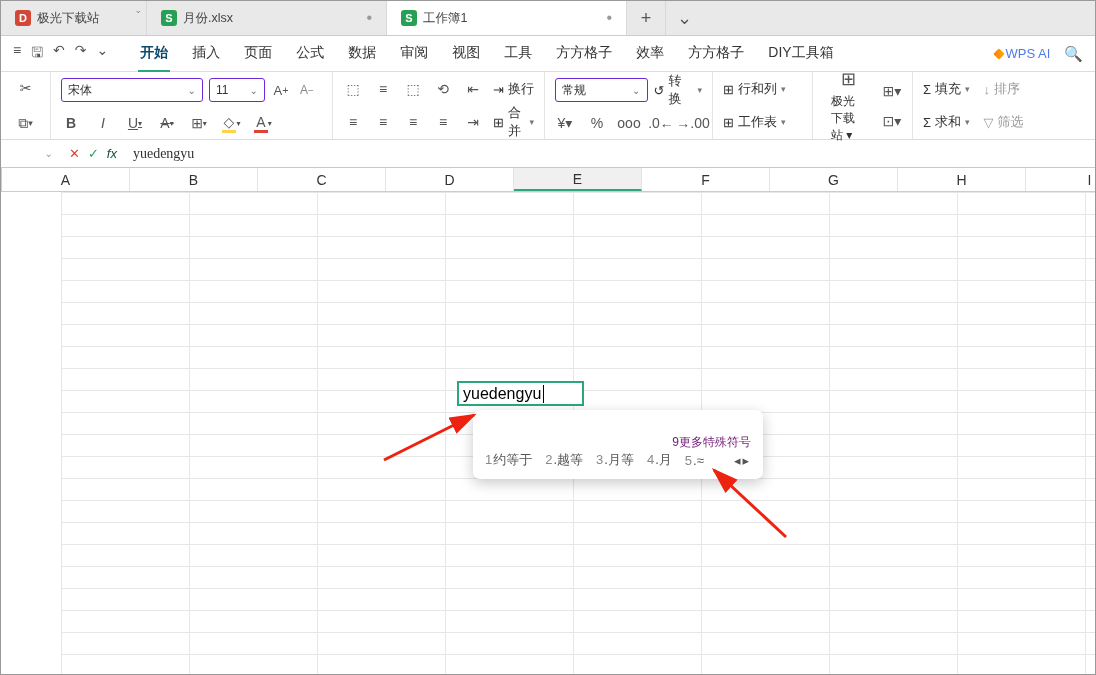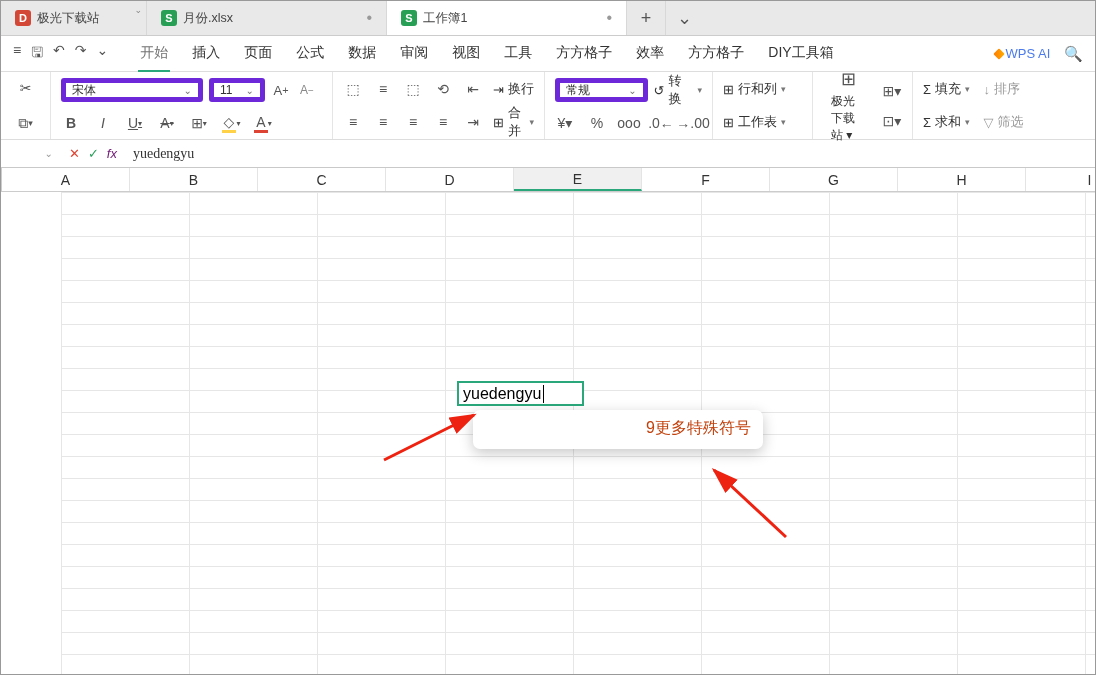--- a/index.html
+++ b/index.html
@@ -15,32 +15,32 @@
   .tab.sep{border-right:1px solid #d8d8d8;}
   .addtab{width:38px;display:flex;align-items:center;justify-content:center;color:#555;font-size:18px;}
   .tab .dropdown-arrow{position:absolute;right:4px;top:4px;font-size:9px;color:#888;}
 
   
   .qbar { height:36px; display:flex; align-items:center; border-bottom:1px solid #ddd;}
   .qa { display:flex; gap:10px; padding:0 12px; color:#555;}
   .qa span{font-size:14px;}
   .mainmenu{display:flex; gap:20px; padding-left:18px; font-size:14px; color:#333;}
   .mainmenu div{padding:8px 2px;}
-  .mainmenu .act{color:#737373; border-bottom:2.5px solid #2aa87b; font-weight:400;}
+  .mainmenu .act{color:#0c4a6e; border-bottom:2.5px solid #2aa87b; font-weight:700;}
   .rightmenu{margin-left:auto; display:flex; gap:14px; padding-right:12px; align-items:center; font-size:13px; color:#333;}
   .wpsai{color:#4b7bec;}
   .wpslogo{width:8px;height:8px; background:linear-gradient(45deg,#ff7a00,#ffae00);border-radius:1px;margin-right:3px;display:inline-block;transform:rotate(45deg);}
   .mag{font-size:15px;color:#444;}
 
   
   .ribbon{height:68px; border-bottom:1px solid #ddd; display:flex; align-items:stretch;}
   .rgroup{border-right:1px solid #e5e5e5; padding:6px 10px; display:flex; flex-direction:column; justify-content:space-between;}
   .row{display:flex; align-items:center; gap:6px;}
   .ibtn{min-width:20px;height:20px;display:flex;align-items:center;justify-content:center;color:#555;font-size:14px;}
-  .dd{display:flex;align-items:center;border:5px solid #6d28d9;border-radius:3px;height:24px;padding:0 6px;font-size:12px;color:#333;background:#fff;}
+  .dd{display:flex;align-items:center;border:1px solid #6d28d9;border-radius:3px;height:24px;padding:0 6px;font-size:12px;color:#333;background:#fff;}
   .dd .arr{margin-left:auto;font-size:10px;color:#777;padding-left:6px;}
   .txtbtn{display:flex;align-items:center;gap:4px;font-size:13px;color:#333;height:22px;}
   .txtbtn .arr{font-size:9px;color:#777;}
   .bigbtn{display:flex;flex-direction:column;align-items:center;justify-content:center;gap:3px;font-size:12px;color:#333;padding:4px 8px;}
   .bigbtn .ico{font-size:18px;color:#555;}
   
   
   .fbar{height:28px;border-bottom:1px solid #c9c9c9;display:flex;align-items:center;font-size:13px;}
   .namebox{width:60px;display:flex;align-items:center;justify-content:flex-end;padding-right:8px;color:#666;position:relative;}
   .fxctrl{display:flex;align-items:center;gap:8px;padding:0 8px;color:#777;}
@@ -57,21 +57,21 @@
   .gridbg{position:absolute;inset:0;
     background-image:linear-gradient(to right,#e6e6e6 1px,transparent 1px),linear-gradient(to bottom,#e6e6e6 1px,transparent 1px);
     background-size:128px 22px;}
   .activecell{position:absolute;border:2px solid #2aa87b;background:#fff;display:flex;align-items:center;padding:2px 4px;font-family:"SimSun",serif;font-size:16px;color:#000;}
   .activecell .caret{border-right:1.5px solid #000;height:18px;margin-left:2px;}
 
   
   .ime{position:absolute;background:#fff;border-radius:7px;box-shadow:0 4px 14px rgba(0,0,0,.22);padding:8px 12px 10px;min-width:290px;font-size:13px;color:#333;}
   .ime .input{font-size:15px;color:#222;margin-bottom:8px;}
   .ime .input .cursor{border-right:1.2px solid #3a84ff;display:inline-block;height:16px;vertical-align:middle;}
-  .ime .hint{float:right;color:#c2410c;font-size:16px;}
+  .ime .hint{float:right;color:#701a75;font-size:12px;margin-top:16px;}
   .ime .cands{display:flex;align-items:center;gap:13px;clear:both;}
   .ime .cands span{color:#555;}
   .ime .cands .idx{color:#888;margin-right:1px;}
   .ime .cands .sel{color:#3a84ff;}
   .ime .pager{margin-left:auto;color:#888;letter-spacing:2px;}
 
   
   .arrow{position:absolute;pointer-events:none;}
   
   
@@ -227,21 +227,21 @@
   </div>
 </div>
 
 <div class="fbar">
   <div class="namebox">
       <span style="font-size:10px;color:#999">⌄</span>
     </div>
   <div class="fxctrl">
     <span class="x">✕</span>
     <span class="v">✓</span>
-    <span style="font-style:italic;color:#701a75">fx</span>
+    <span style="font-style:italic;color:#14532d">fx</span>
   </div>
   <div class="fxinput">yuedengyu</div>
 </div>
 
 <div class="gridwrap">
   <div class="colhdr">
     <div class="corner"></div>
     <div class="ch">A</div>
     <div class="ch">B</div>
     <div class="ch">C</div>
@@ -254,20 +254,28 @@
   </div>
   <div class="cells">
     <div class="gridbg"></div>
     <div class="activecell" style="left:396px;top:189px;width:127px;height:25px">
       <span>yuedengyu</span>
         <span class="caret"></span>
     </div>
 
     <div class="ime" style="left:412px;top:218px">
       <span class="hint">9更多特殊符号</span>
+      <div class="cands">
+        <span class="sel"><span class="idx">1</span><span>约等于</span></span>
+        <span><span class="idx">2</span>.<span>越等</span></span>
+        <span><span class="idx">3</span>.<span>月等</span></span>
+        <span><span class="idx">4</span>.<span>月</span></span>
+        <span><span class="idx">5</span>.<span>≈</span></span>
+        <span class="pager">◂▸</span>
+      </div>
     </div>
 
     <svg class="arrow" style="left:318px;top:213px" width="110" height="60">
       <defs>
           <marker id="ah1" markerWidth="10" markerHeight="10" refX="8" refY="3" orient="auto">
             <path d="M0,0 L9,3 L0,6 Z" fill="#e21"></path>
           </marker>
         </defs>
       <line x1="5" y1="55" x2="95" y2="10" stroke="#e21" stroke-width="3" marker-end="url(#ah1)"></line>
     </svg>

